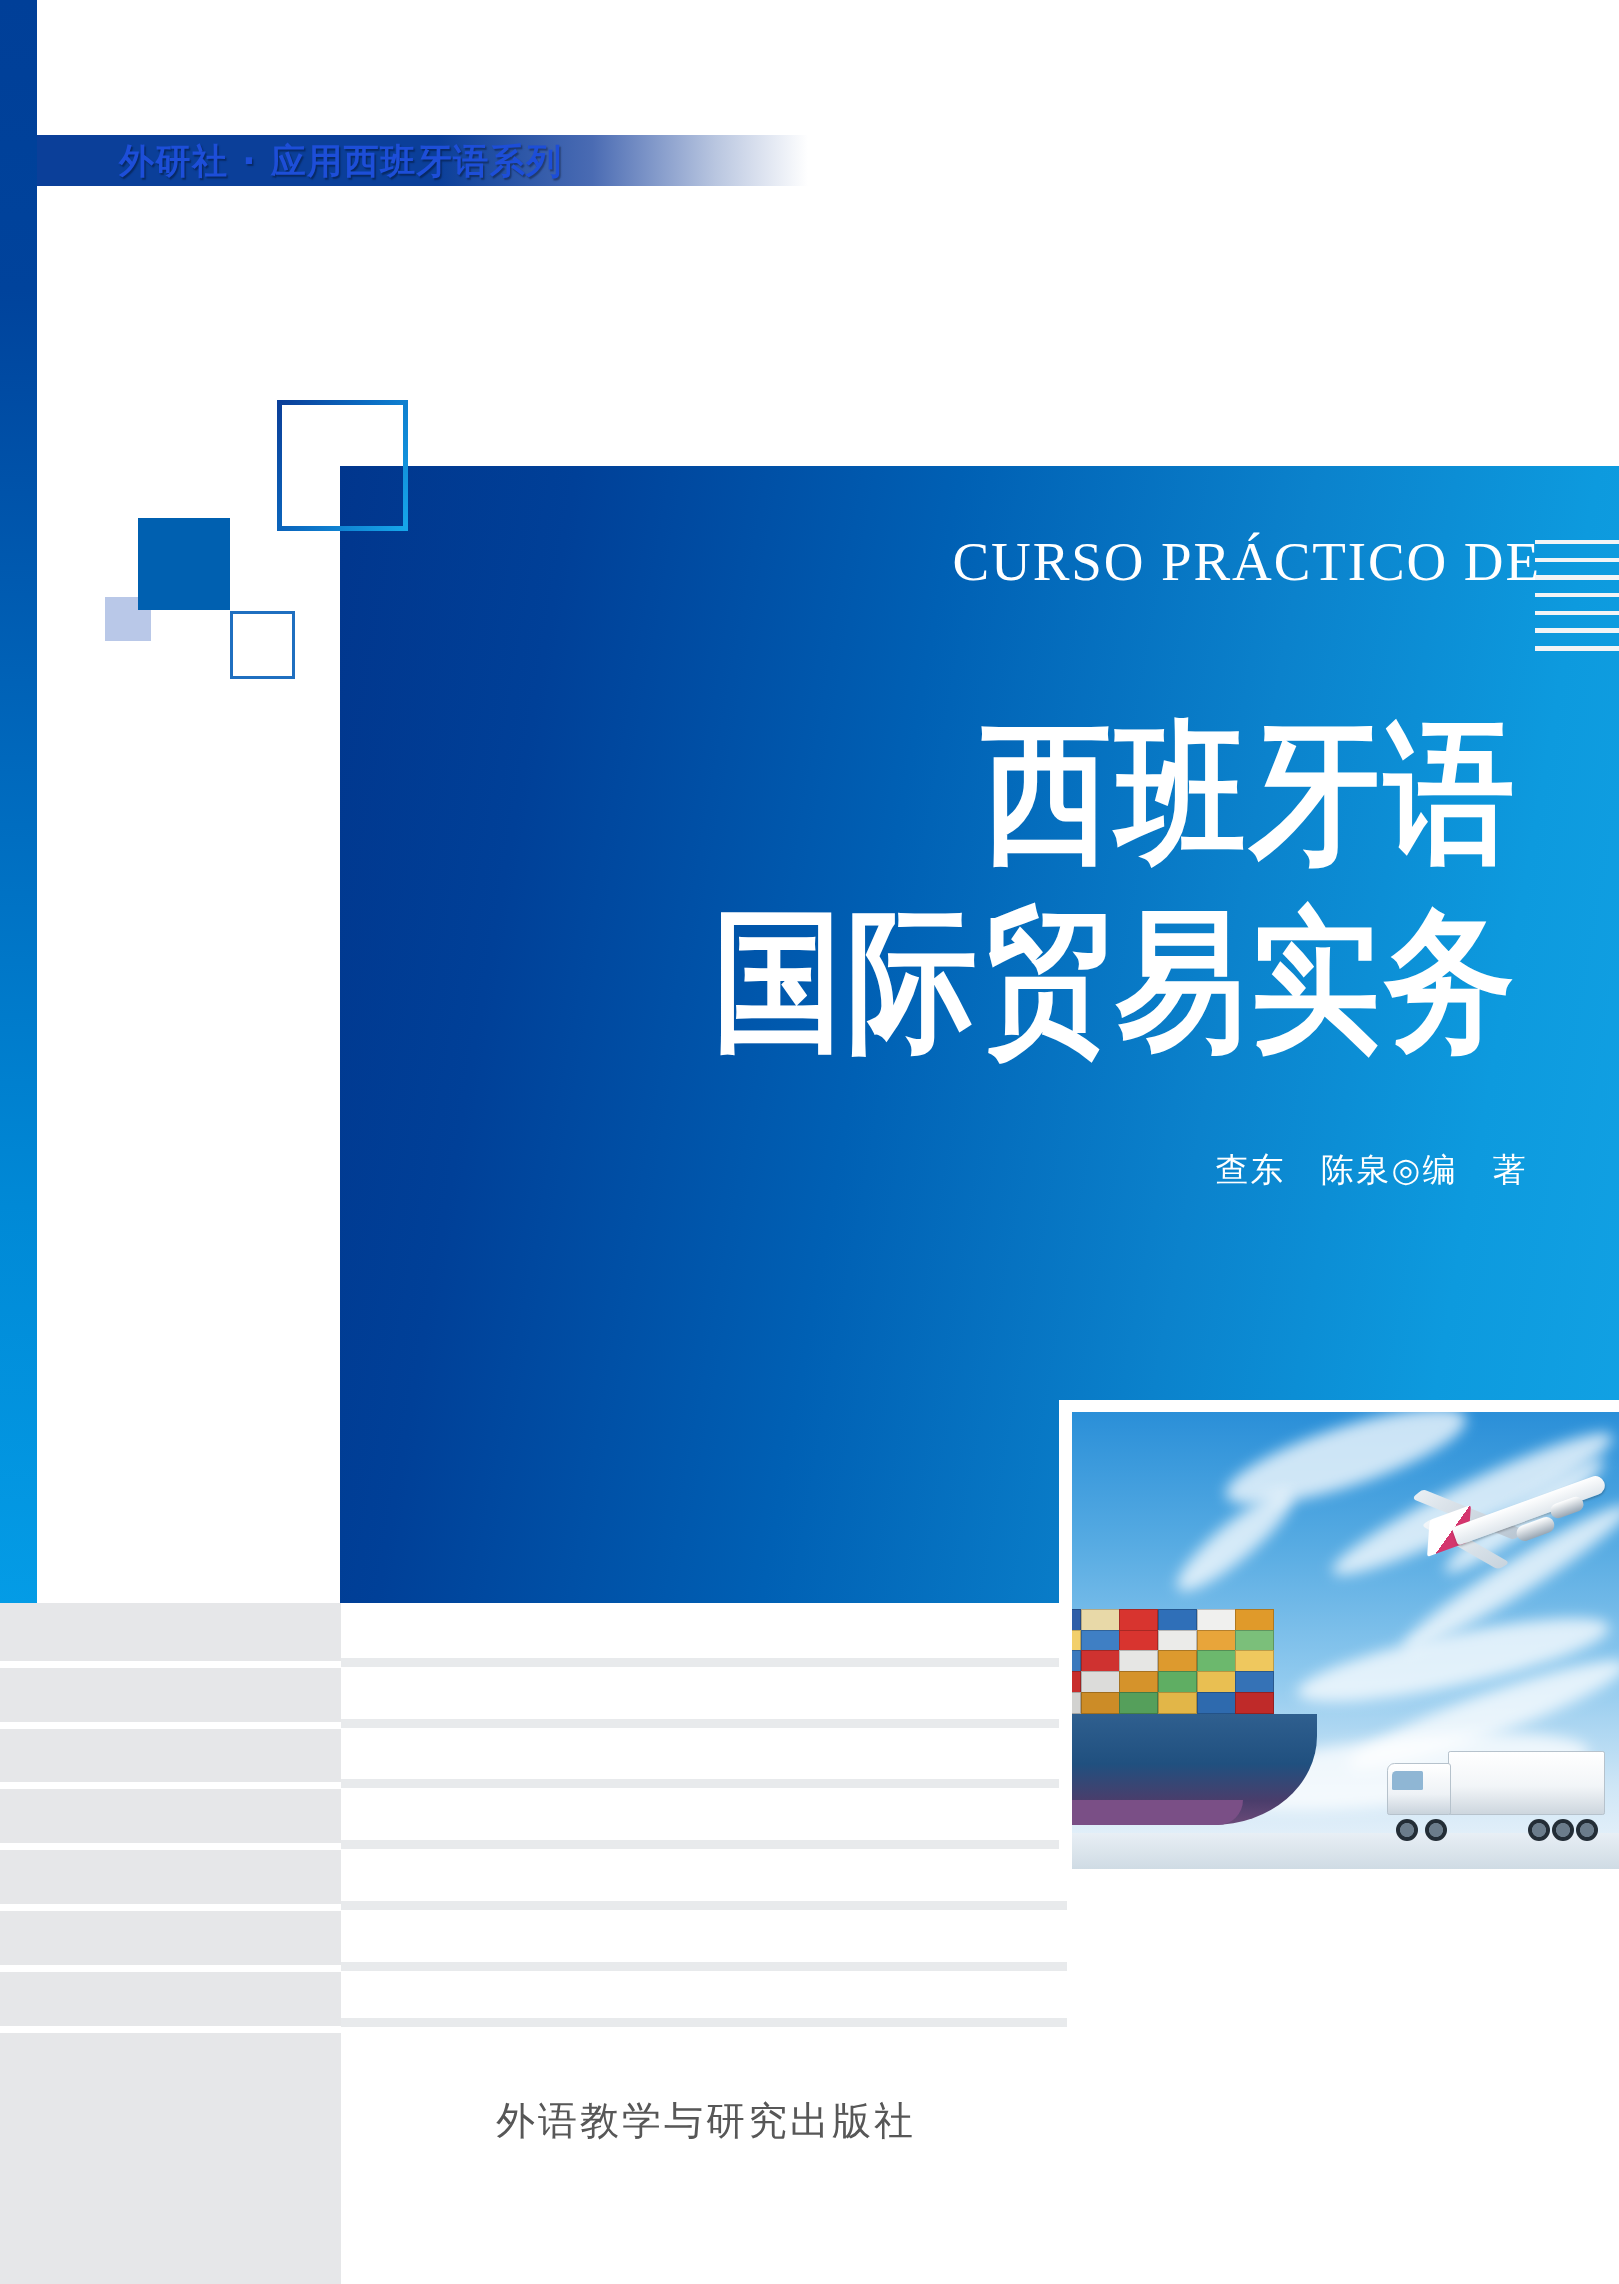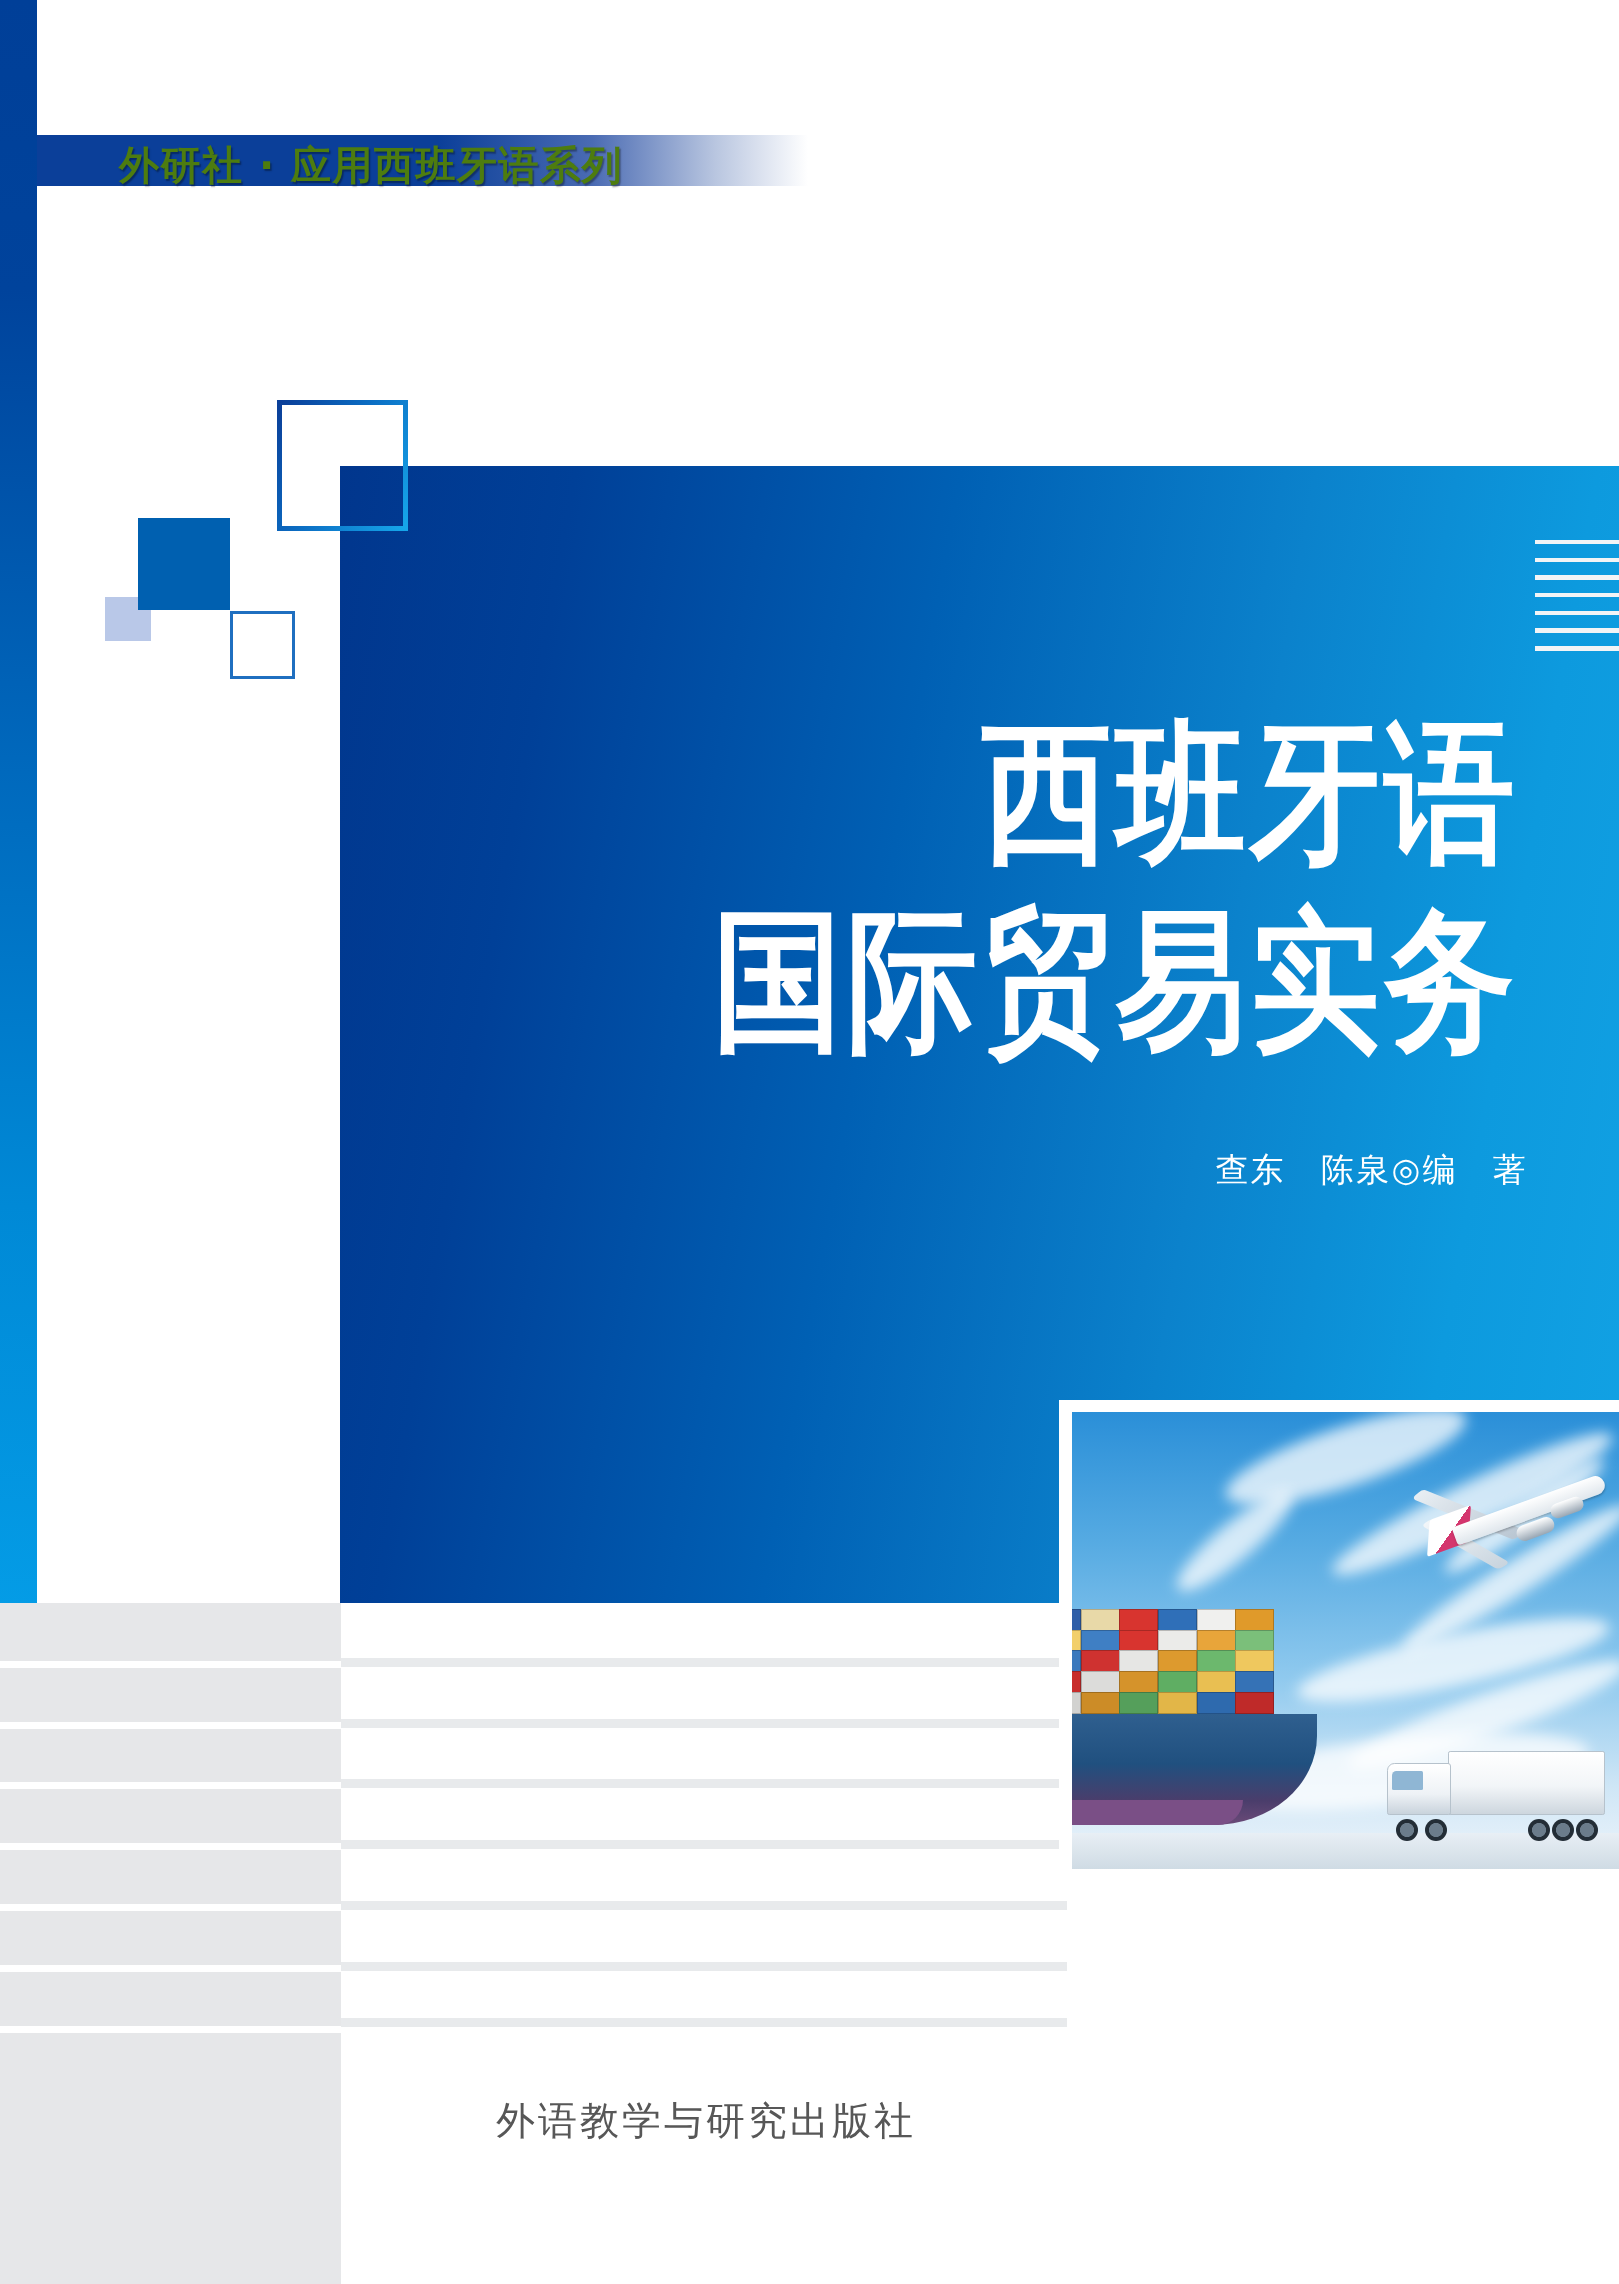--- a/index.html
+++ b/index.html
@@ -14,21 +14,21 @@
     background:linear-gradient(to bottom,#003f98 0%,#00439c 18%,#0069bd 48%,#0089d6 75%,#049ce6 100%);
   }
 
   
   .banner{
     position:absolute;left:37px;top:135px;width:771px;height:51px;
     background:linear-gradient(to right,#0b3f99 0%,#0b3f99 52%,#4a6bb3 72%,#b9c6e0 88%,#ffffff 100%);
   }
   .banner-text{
     position:absolute;left:119px;top:138px;
-    font-size:40px;font-weight:bold;color:#4d7c0f;letter-spacing:1.5px;
+    font-size:35px;font-weight:bold;color:#1d4ed8;letter-spacing:1.5px;
     text-shadow:1.5px 1.5px 1.5px rgba(0,0,0,.35);
     font-family:"DejaVu Sans","Liberation Sans",sans-serif;
     white-space:nowrap;
   }
 
   
   .sq-outline-big{
     position:absolute;left:277px;top:400px;width:121px;height:121px;
     border:5.2px solid;
     border-image:linear-gradient(120deg,#0b3f99 0%,#0b6cc2 45%,#16a6ea 100%) 1;
@@ -214,20 +214,21 @@
 
   <div class="banner"></div>
   <div class="banner-text">外研社 · 应用西班牙语系列</div>
 
   <div class="sq-solid"></div>
   <div class="sq-lav"></div>
 
   <div class="blue-block">
 
     <div class="es-title">
+      <span class="es-line">CURSO PRÁCTICO DE</span>
     </div>
 
     <div class="deco-lines">
       <i></i>
         <i></i>
         <i></i>
         <i></i>
         <i></i>
         <i></i>
         <i></i>

